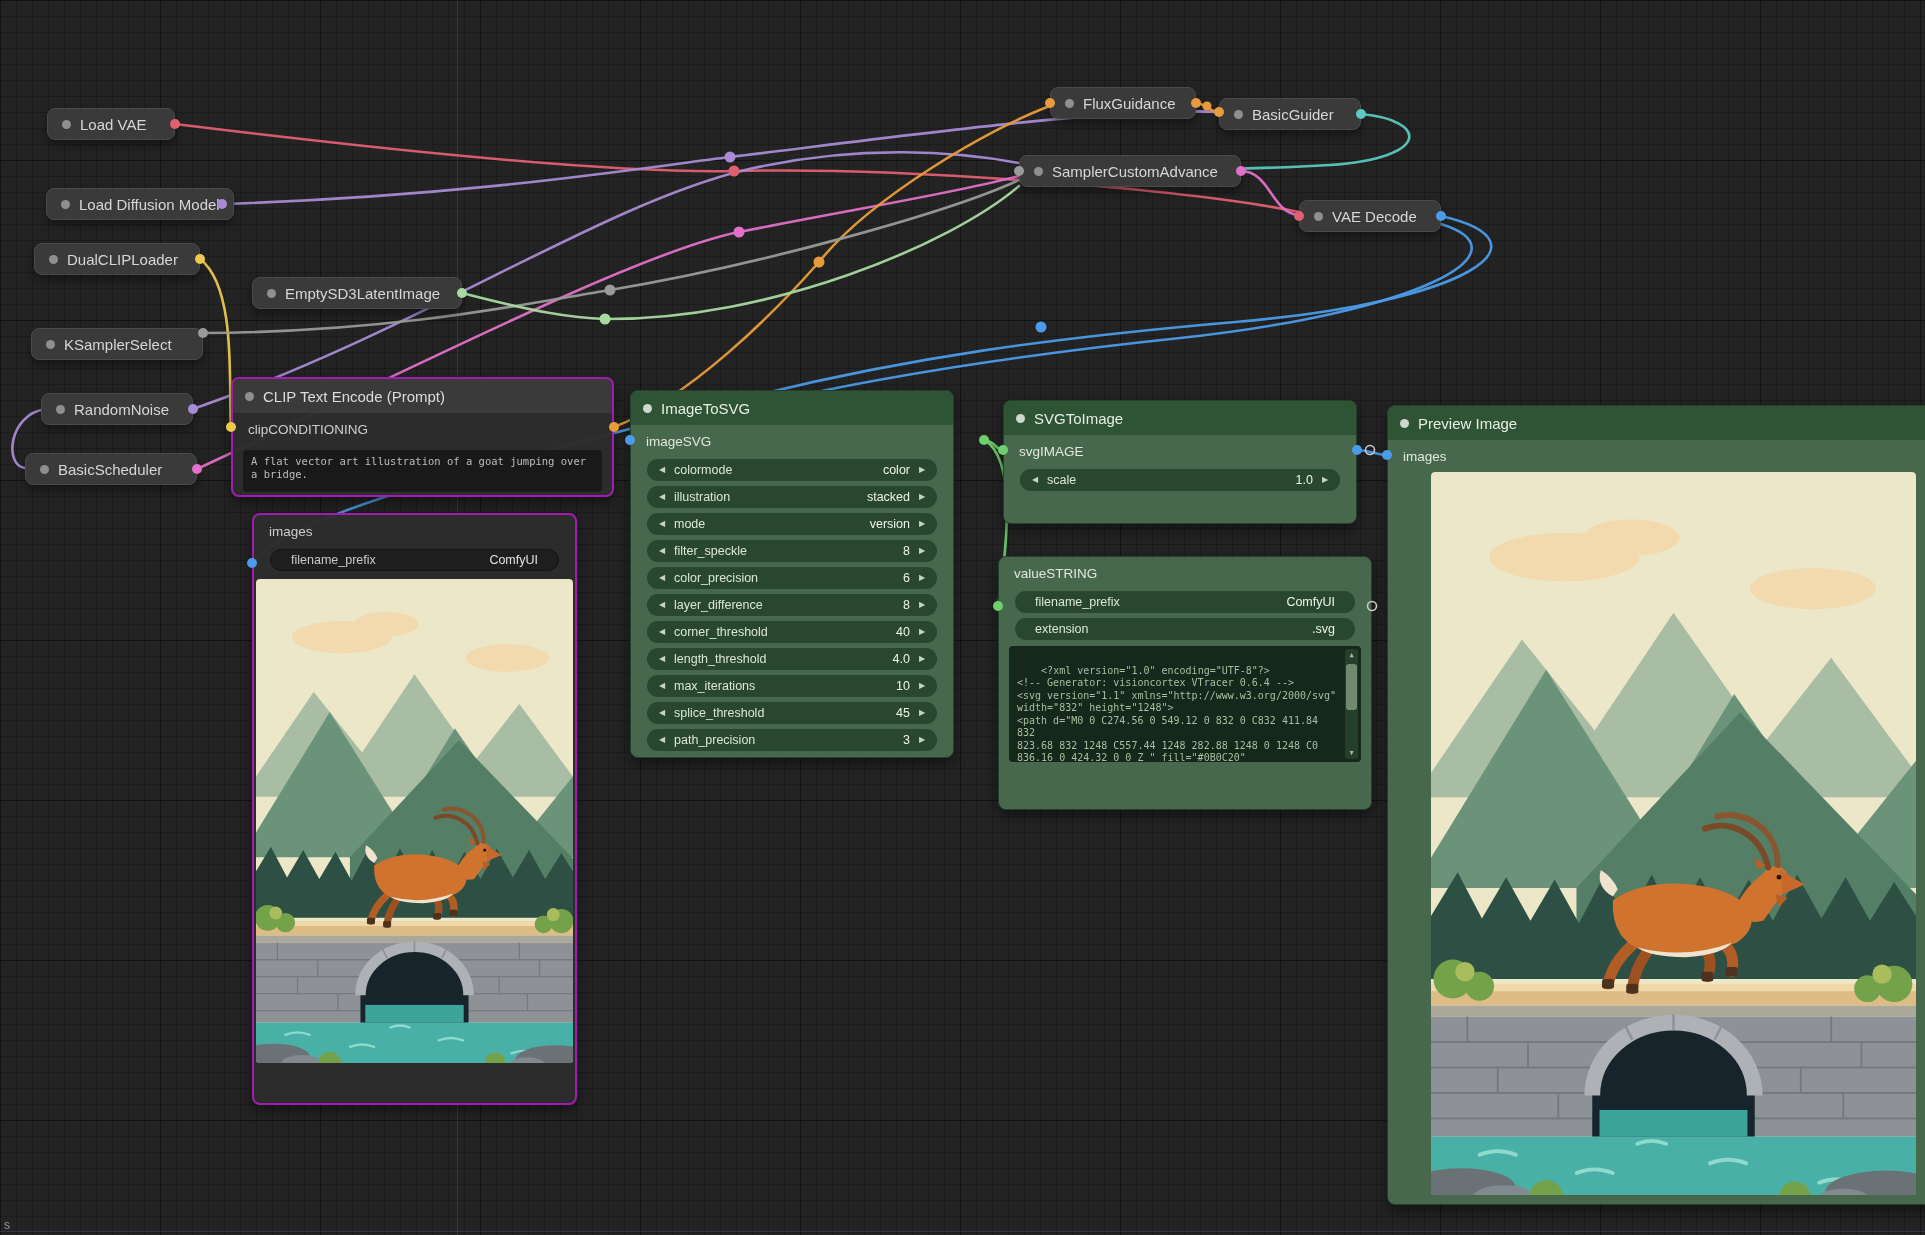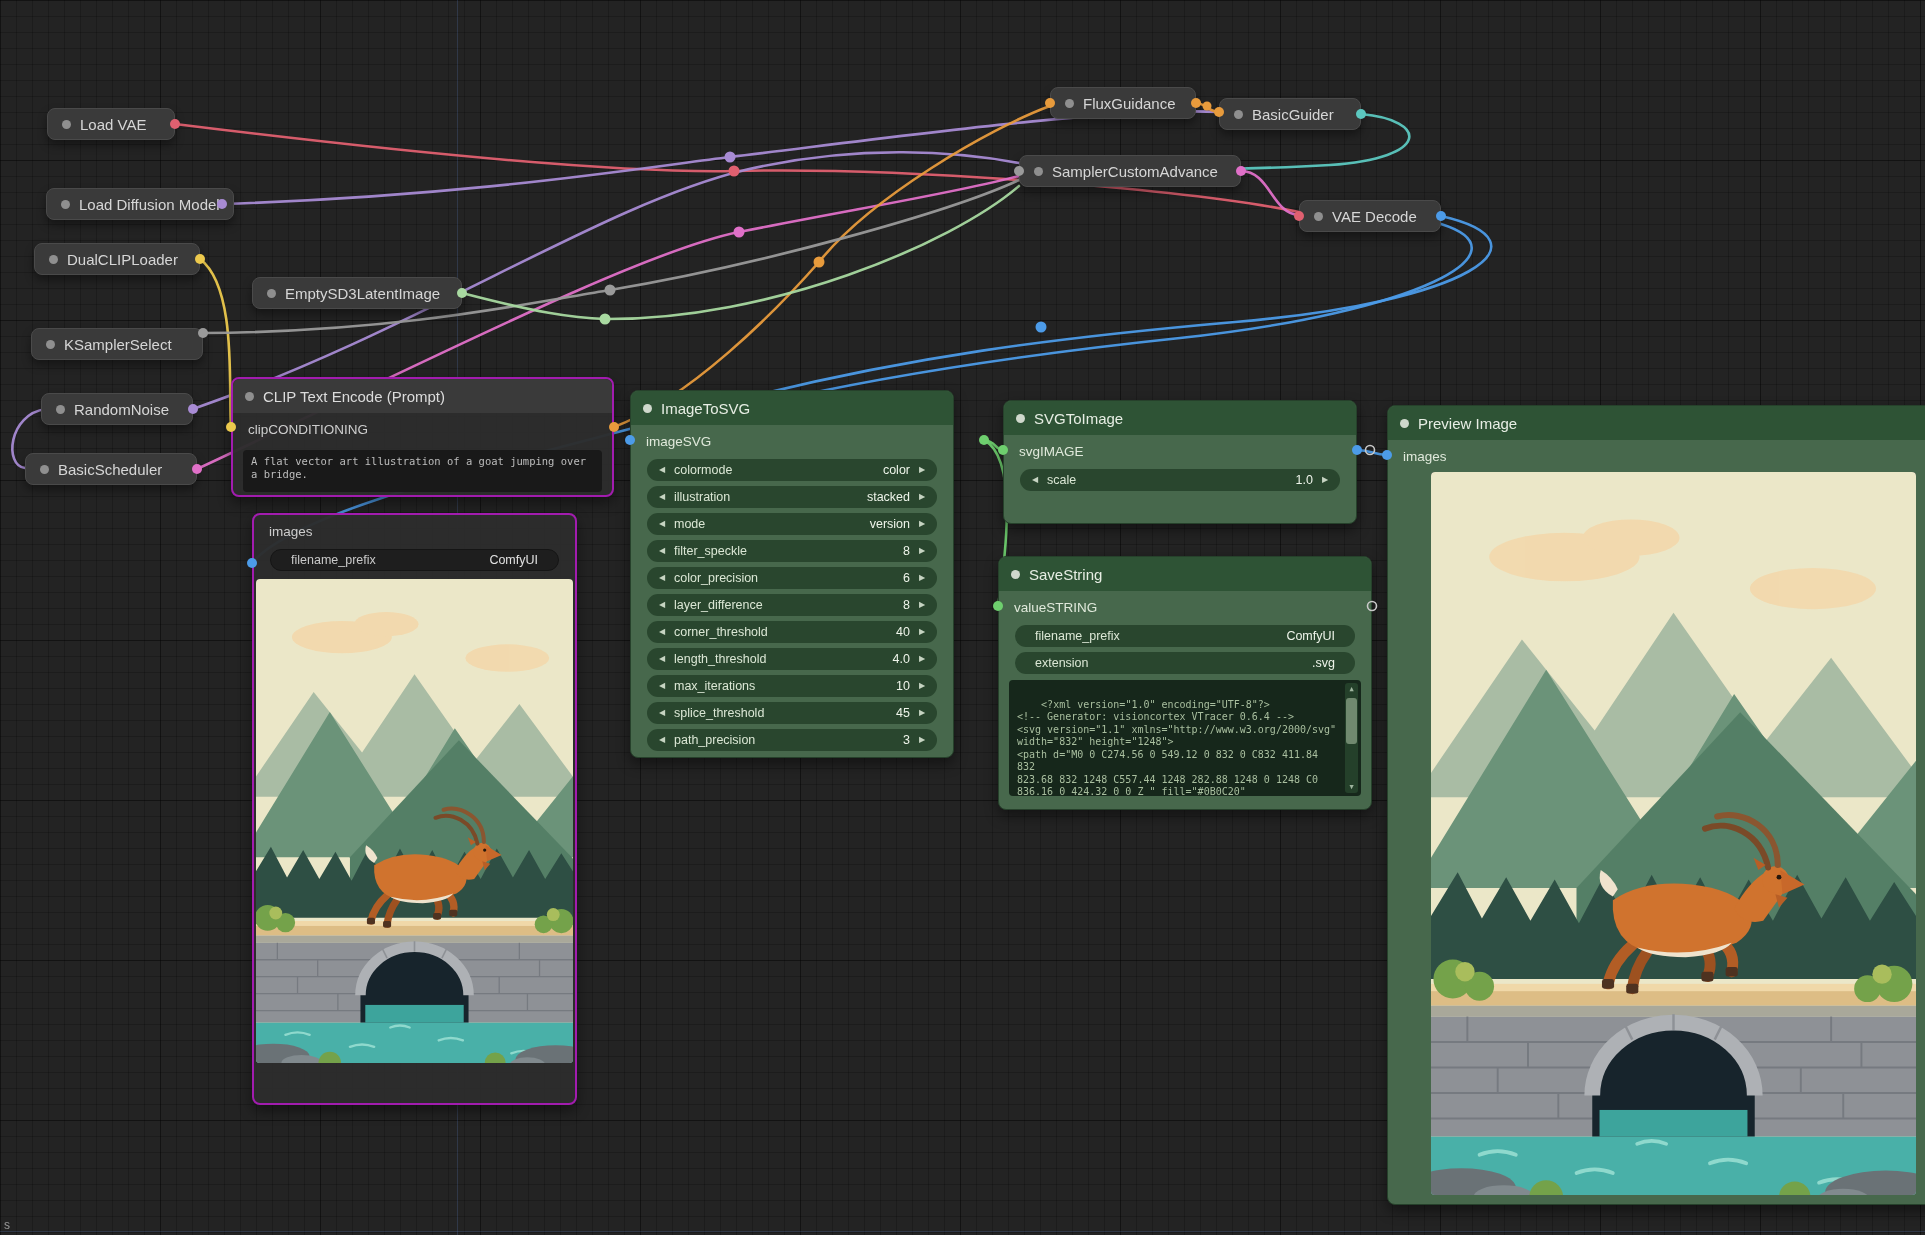--- a/index.html
+++ b/index.html
@@ -354,24 +354,20 @@
   </div>
   <div class="widget">
     <span class="arr">◀</span>
     <span class="wname">scale</span>
     <span class="wval">1.0</span>
     <span class="arr">▶</span>
   </div>
 </div>
 
 <div class="node green" style="left:998px;top:556px;width:374px;height:254px">
-  <div class="nhead">
-    <span class="tdot"></span>
-    <span>SaveString</span>
-  </div>
   <div class="ports">
     <span>value</span>
     <span>STRING</span>
   </div>
   <div class="widget textw">
     <span class="wname">filename_prefix</span>
     <span class="wval">ComfyUI</span>
   </div>
   <div class="widget textw">
     <span class="wname">extension</span>

